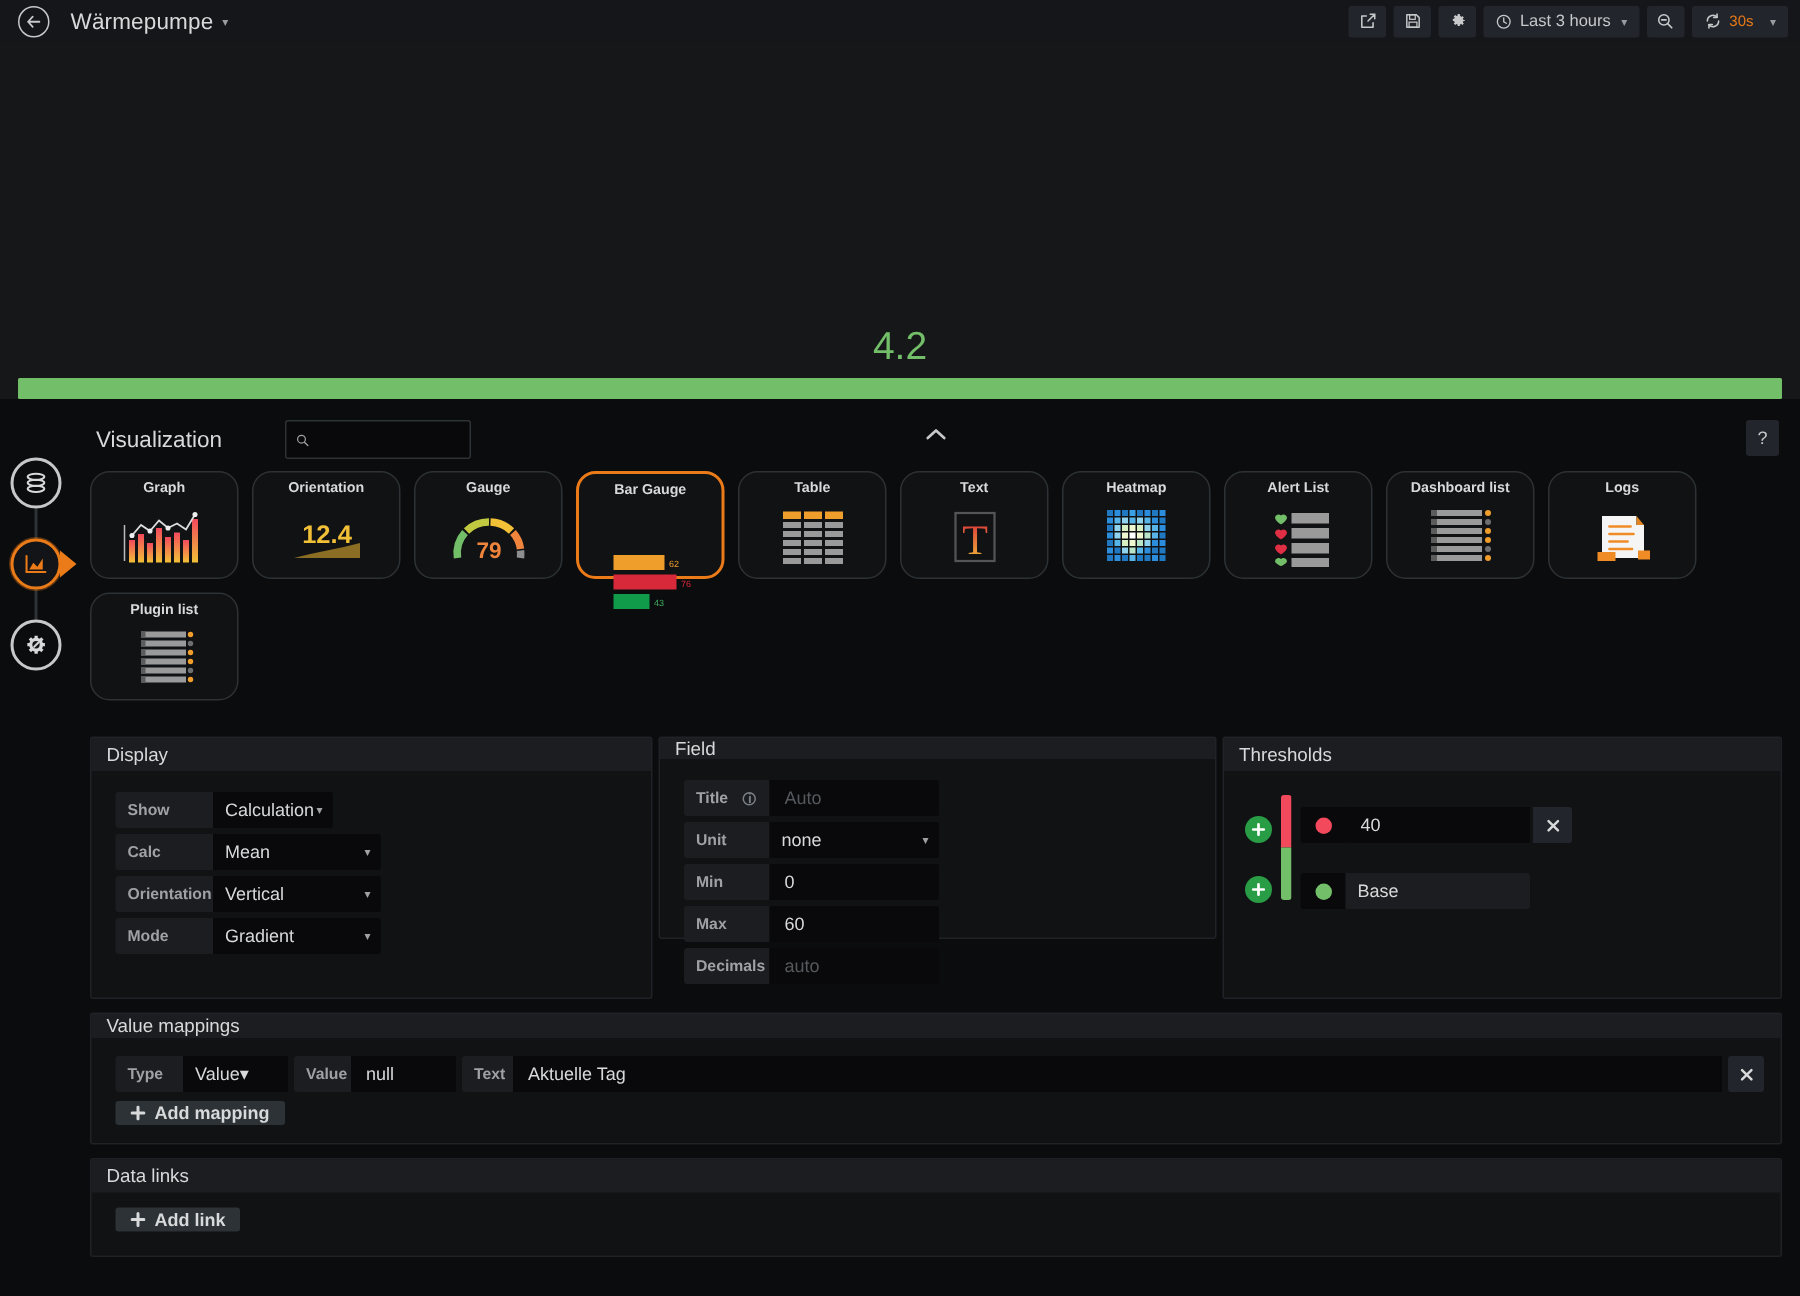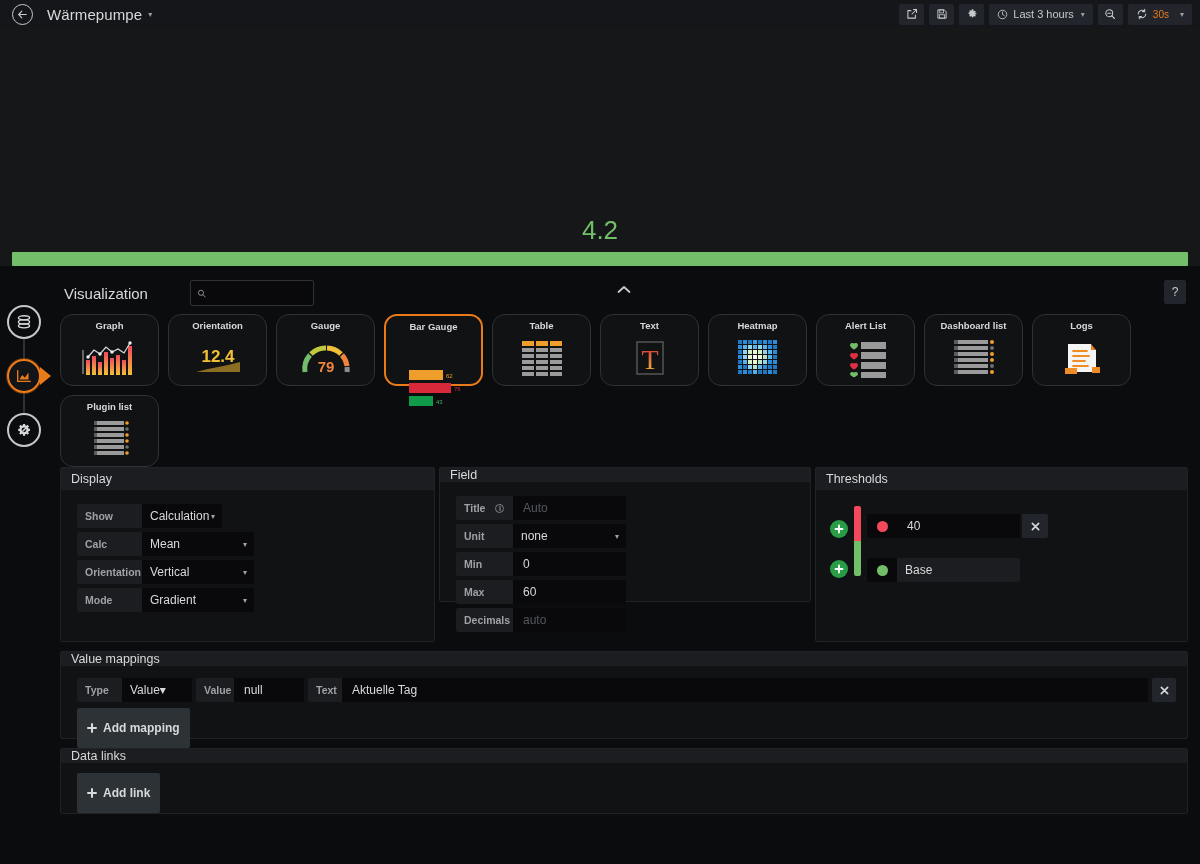--- a/index.html
+++ b/index.html
@@ -117,21 +117,21 @@
     width: 99px; height: 72px; background: #111214;
     border: 1px solid #2c3235; border-radius: 13px;
     display: flex; flex-direction: column; align-items: center;
     padding-top: 5px; cursor: pointer;
   }
   .viz-tile.selected { border: 2px solid #eb7b18; gap: 34px; }
   .viz-tile .vt-label { font-size: 9.5px; color: #d8d9da; font-weight: bold; }
   .viz-tile .vt-icon { flex: 1; display: flex; align-items: center; justify-content: center; }
 
   
-  .opt-row { display: flex; gap: 4px; margin-top: 0; }
+  .opt-row { display: flex; gap: 4px; margin-top: 24px; }
   .section {
     background: #111214; border: 1px solid #1f2226; border-radius: 2px;
     display: flex; flex-direction: column;
   }
   .section-head {
     height: 22px; background: #1b1d20; display: flex; align-items: center;
     padding: 0 10px; font-size: 12.5px; color: #d8d9da;
   }
   .section-body { padding: 14px 16px 16px 16px; flex: 1; }
 
@@ -198,21 +198,21 @@
     width: 26px; height: 24px; background: #22252b; border-radius: 0 2px 2px 0;
     display: flex; align-items: center; justify-content: center;
     color: #d8d9da; font-size: 11px; cursor: pointer; margin-left: 2px;
   }
 
   
   .vm-row { display: flex; align-items: flex-end; }
   .vm-ctl { height: 24px; background: #09090b; display: flex; align-items: center; padding: 0 8px; font-size: 12px; position: relative;}
   .vm-ctl input { background: transparent; border: 0; outline: none; color: #d8d9da; font-size: 12px; width: 100%; font-family:"Liberation Sans",sans-serif;}
   .btn-dark {
-    height: 40px; padding: 0 10px; background: #2c3235; border-radius: 2px;
+    height: 16px; padding: 0 10px; background: #2c3235; border-radius: 2px;
     display: inline-flex; align-items: center; gap: 6px; font-size: 12px;
     color: #d8d9da; cursor: pointer; font-weight: bold; border: 0;
     font-family: "Liberation Sans", sans-serif;
   }
   .vm-del {
     width: 24px; height: 24px; background: #22252b; border-radius: 2px;
     display: flex; align-items: center; justify-content: center;
     color: #d8d9da; font-size: 11px; cursor: pointer; margin-left: 4px;
   }
 </style>

